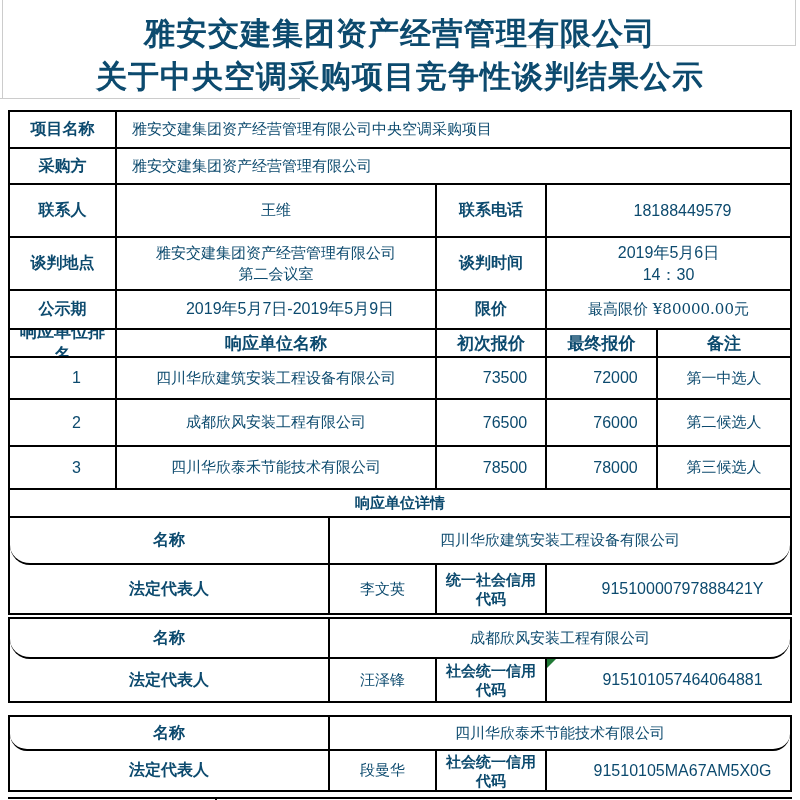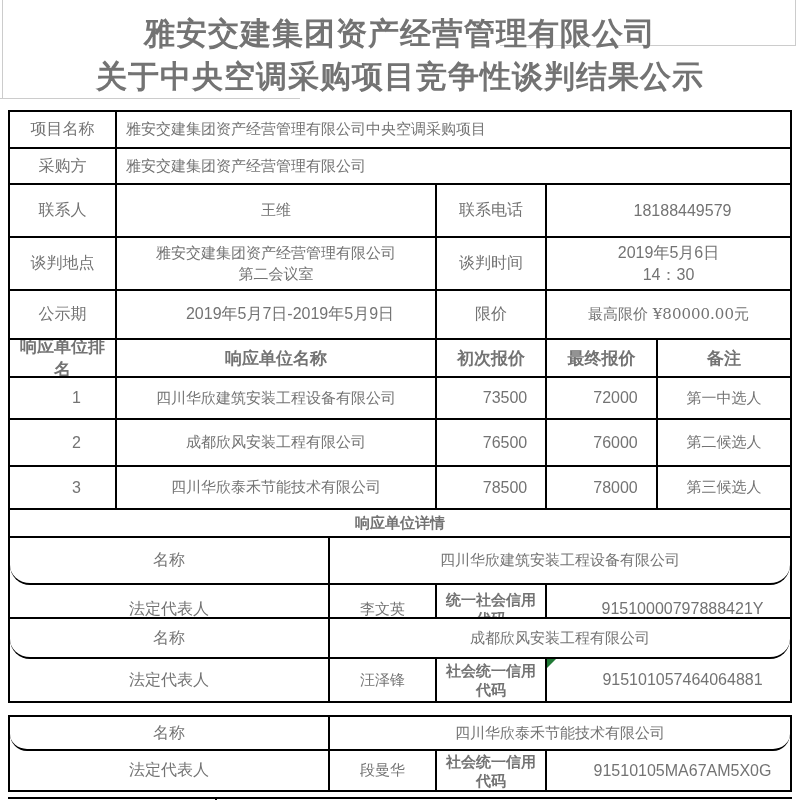--- a/index.html
+++ b/index.html
@@ -1,43 +1,43 @@
 <!DOCTYPE html>
 <html><head>
 <meta charset="utf-8">
 <style>
   html,body{margin:0;padding:0;background:#ffffff;}
-  .sheet{position:relative;width:800px;height:800px;background:#ffffff;color:#737373;
+  .sheet{position:relative;width:800px;height:800px;background:#ffffff;color:#0c4a6e;
          font-family:"Liberation Sans",sans-serif;overflow:hidden;}
   
   .grid-v-left{position:absolute;left:2px;top:0;width:1px;height:98px;background:#cccccc;}
   .grid-h-left{position:absolute;left:0;top:98px;width:300px;height:1px;background:#cccccc;}
   .grid-v-right{position:absolute;left:795px;top:0;width:1px;height:45px;background:#cccccc;}
   .grid-h-right{position:absolute;left:500px;top:45px;width:296px;height:1px;background:#cccccc;}
 
   .title{position:absolute;top:12px;left:0;width:100%;text-align:center;
          font-weight:bold;font-size:31px;line-height:43px;letter-spacing:1px;}
 
   .tbl{position:absolute;left:8px;width:784px;border:2px solid #000;box-sizing:border-box;background:#fff;}
   .t1{top:110px;} .t2{top:617px;} .t3{top:715px;}
   .row{display:grid;box-sizing:border-box;border-bottom:2px solid #000;}
   .row:last-child{border-bottom:none;}
   .cell{box-sizing:border-box;border-right:2px solid #000;display:flex;flex-direction:column;
         align-items:center;justify-content:center;text-align:center;overflow:hidden;padding:0 4px;position:relative;}
   .cell:last-child{border-right:none;}
-  .cell.left{align-items:flex-start;text-align:left;padding-left:9px;border-radius:12px;}
+  .cell.left{align-items:flex-start;text-align:left;padding-left:15px;border-radius:12px;}
 
   .cols-a{grid-template-columns:107px 1fr;}
   .cols-b{grid-template-columns:107px 320px 110px 1fr;}
   .cols-r{grid-template-columns:107px 320px 110px 111px 1fr;}
   .cols-full{grid-template-columns:1fr;}
   .cols-n{grid-template-columns:320px 1fr;border-radius:20px;}
   .cols-l{grid-template-columns:320px 107px 110px 1fr;}
 
-  .label{font-weight:normal;font-size:16px;}
+  .label{font-weight:bold;font-size:16px;}
   .label-sm{font-weight:bold;font-size:15px;line-height:19px;}
   .kai{font-family:"DejaVu Serif",serif;font-size:15px;}
   .kai-line{font-family:"DejaVu Serif",serif;font-size:15px;line-height:21px;display:block;}
   .num{font-size:16px;padding-left:32px;}
   .num-line{font-size:16px;line-height:22px;display:block;}
   .section-title{font-weight:bold;font-size:15px;}
   .rank-head{font-weight:bold;font-size:17px;}
 
   .err-flag{position:absolute;top:0;left:0;width:0;height:0;
             border-top:9px solid #217a36;border-right:9px solid transparent;}
@@ -85,28 +85,28 @@
         <span class="kai-line">雅安交建集团资产经营管理有限公司</span>
         <span class="kai-line">第二会议室</span>
       </div>
       <div class="cell label">谈判时间</div>
       <div class="cell">
         <span class="num-line">2019年5月6日</span>
         <span class="num-line">14：30</span>
       </div>
     </div>
 
-    <div class="row cols-b" style="height:49px">
+    <div class="row cols-b" style="height:39px">
       <div class="cell label">公示期</div>
       <div class="cell num">2019年5月7日-2019年5月9日</div>
       <div class="cell label">限价</div>
       <div class="cell kai">最高限价 ¥80000.00元</div>
     </div>
 
-    <div class="row cols-r" style="height:38px">
+    <div class="row cols-r" style="height:28px">
       <div class="cell rank-head">响应单位排名</div>
       <div class="cell rank-head">响应单位名称</div>
       <div class="cell rank-head">初次报价</div>
       <div class="cell rank-head">最终报价</div>
       <div class="cell rank-head">备注</div>
     </div>
 
     <div class="row cols-r" style="height:42px">
       <div class="cell num">1</div>
       <div class="cell kai">四川华欣建筑安装工程设备有限公司</div>

